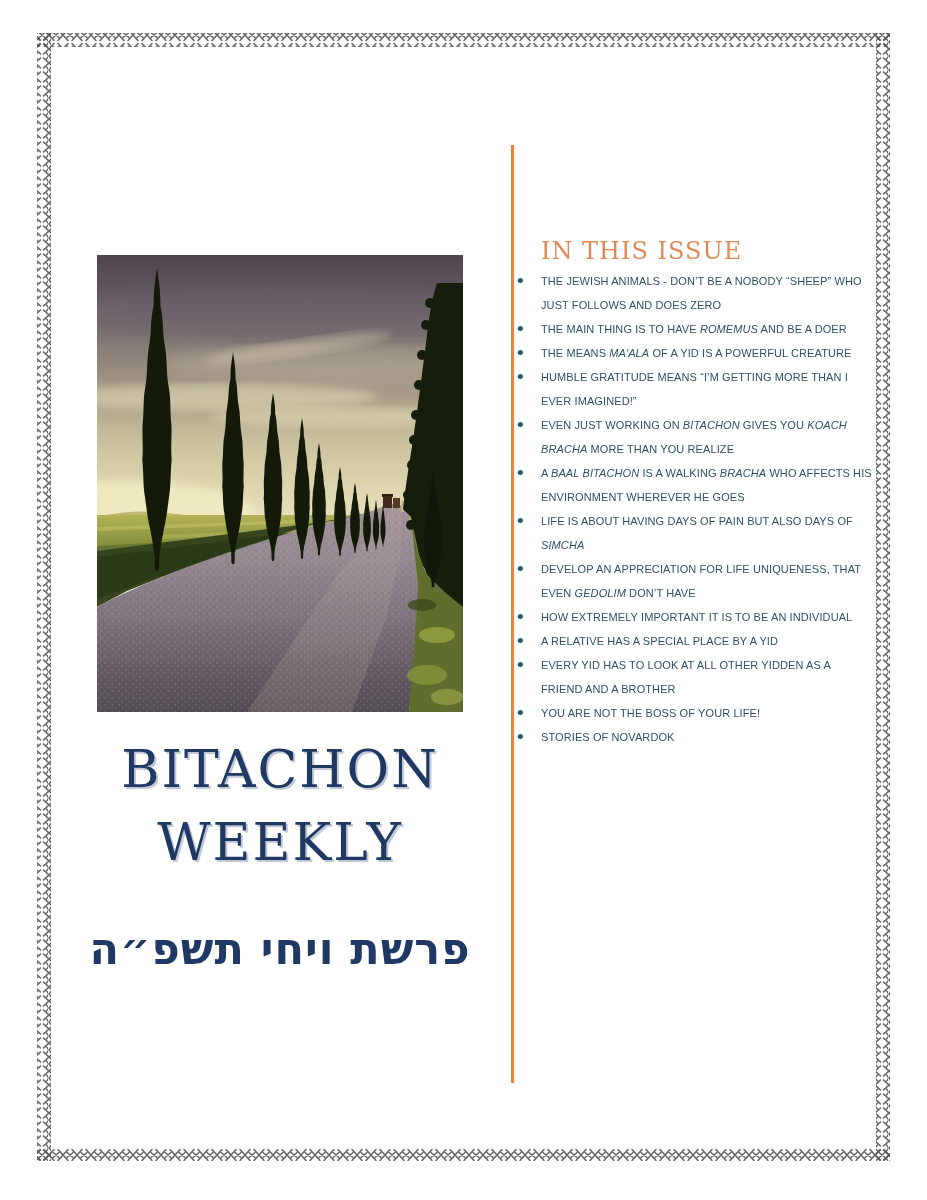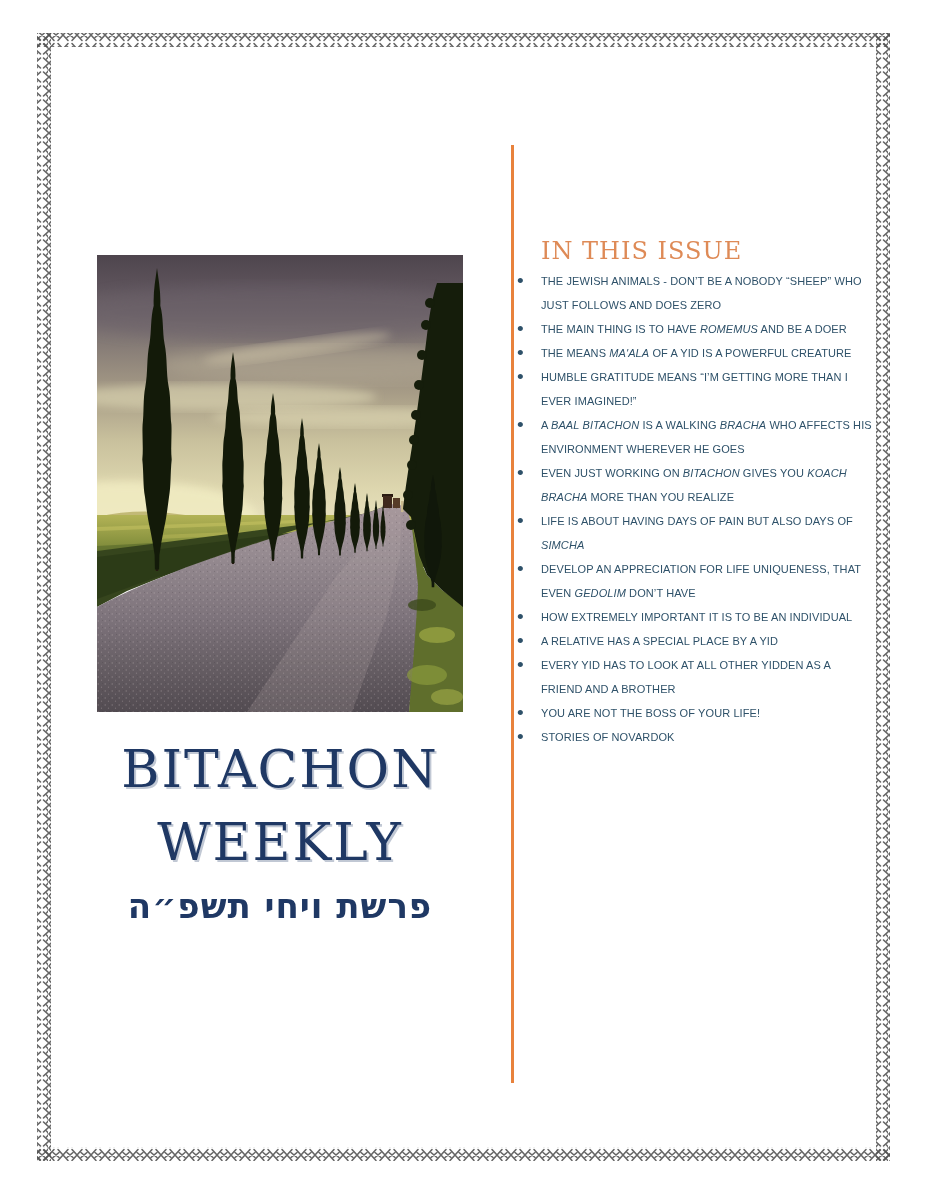--- a/index.html
+++ b/index.html
@@ -19,24 +19,24 @@
     position:absolute; left:80px; top:733px; width:400px;
     text-align:center; color:var(--navy,#1F3864);
   }
   .masthead-title {
     font-family:"DejaVu Serif","Liberation Serif",serif;
     font-size:52px; line-height:73px; font-weight:400;
     letter-spacing:2px; margin:0;
     text-shadow:2px 2px 0 rgba(31,56,100,0.28);
   }
   .hebrew-subtitle {
-    position:absolute; left:80px; top:886px; width:400px;
+    position:absolute; left:80px; top:924px; width:400px;
     text-align:center; direction:rtl;
     font-family:"DejaVu Sans", sans-serif;
-    font-size:34px; font-weight:bold; color:var(--navy,#1F3864);
+    font-size:43px; font-weight:bold; color:var(--navy,#1F3864);
     letter-spacing:1px;
   }
 
   .divider {
     position:absolute; left:511px; top:145px; width:3px; height:938px;
     background:var(--accent-orange,#E8823C);
   }
 
   .toc {
     position:absolute; left:514px; top:240px; width:358px;
@@ -205,22 +205,22 @@
 
   <div class="divider"></div>
 
   <div class="toc">
     <h2 class="toc-heading">IN THIS ISSUE</h2>
     <ul class="toc-list">
         <li><span>THE JEWISH ANIMALS - DON’T BE A NOBODY “SHEEP” WHO JUST FOLLOWS AND DOES ZERO</span></li>
         <li><span>THE MAIN THING IS TO HAVE </span><em>ROMEMUS</em><span> AND BE A DOER</span></li>
         <li><span>THE MEANS </span><em>MA'ALA</em><span> OF A YID IS A POWERFUL CREATURE</span></li>
         <li><span>HUMBLE GRATITUDE MEANS “I’M GETTING MORE THAN I EVER IMAGINED!”</span></li>
+        <li><span>EVEN JUST WORKING ON </span><em>BITACHON</em><span> GIVES YOU </span><em>KOACH BRACHA</em><span> MORE THAN YOU REALIZE</span></li>
         <li><span>A </span><em>BAAL BITACHON</em><span> IS A WALKING </span><em>BRACHA</em><span> WHO AFFECTS HIS ENVIRONMENT WHEREVER HE GOES</span></li>
-        <li><span>EVEN JUST WORKING ON </span><em>BITACHON</em><span> GIVES YOU </span><em>KOACH BRACHA</em><span> MORE THAN YOU REALIZE</span></li>
         <li><span>LIFE IS ABOUT HAVING DAYS OF PAIN BUT ALSO DAYS OF </span><em>SIMCHA</em></li>
         <li><span>DEVELOP AN APPRECIATION FOR LIFE UNIQUENESS, THAT EVEN </span><em>GEDOLIM</em><span> DON’T HAVE</span></li>
         <li><span>HOW EXTREMELY IMPORTANT IT IS TO BE AN INDIVIDUAL</span></li>
         <li><span>A RELATIVE HAS A SPECIAL PLACE BY A YID</span></li>
         <li><span>EVERY YID HAS TO LOOK AT ALL OTHER YIDDEN AS A FRIEND AND A BROTHER</span></li>
         <li><span>YOU ARE NOT THE BOSS OF YOUR LIFE!</span></li>
         <li><span>STORIES OF NOVARDOK</span></li>
       </ul>
   </div>
 

